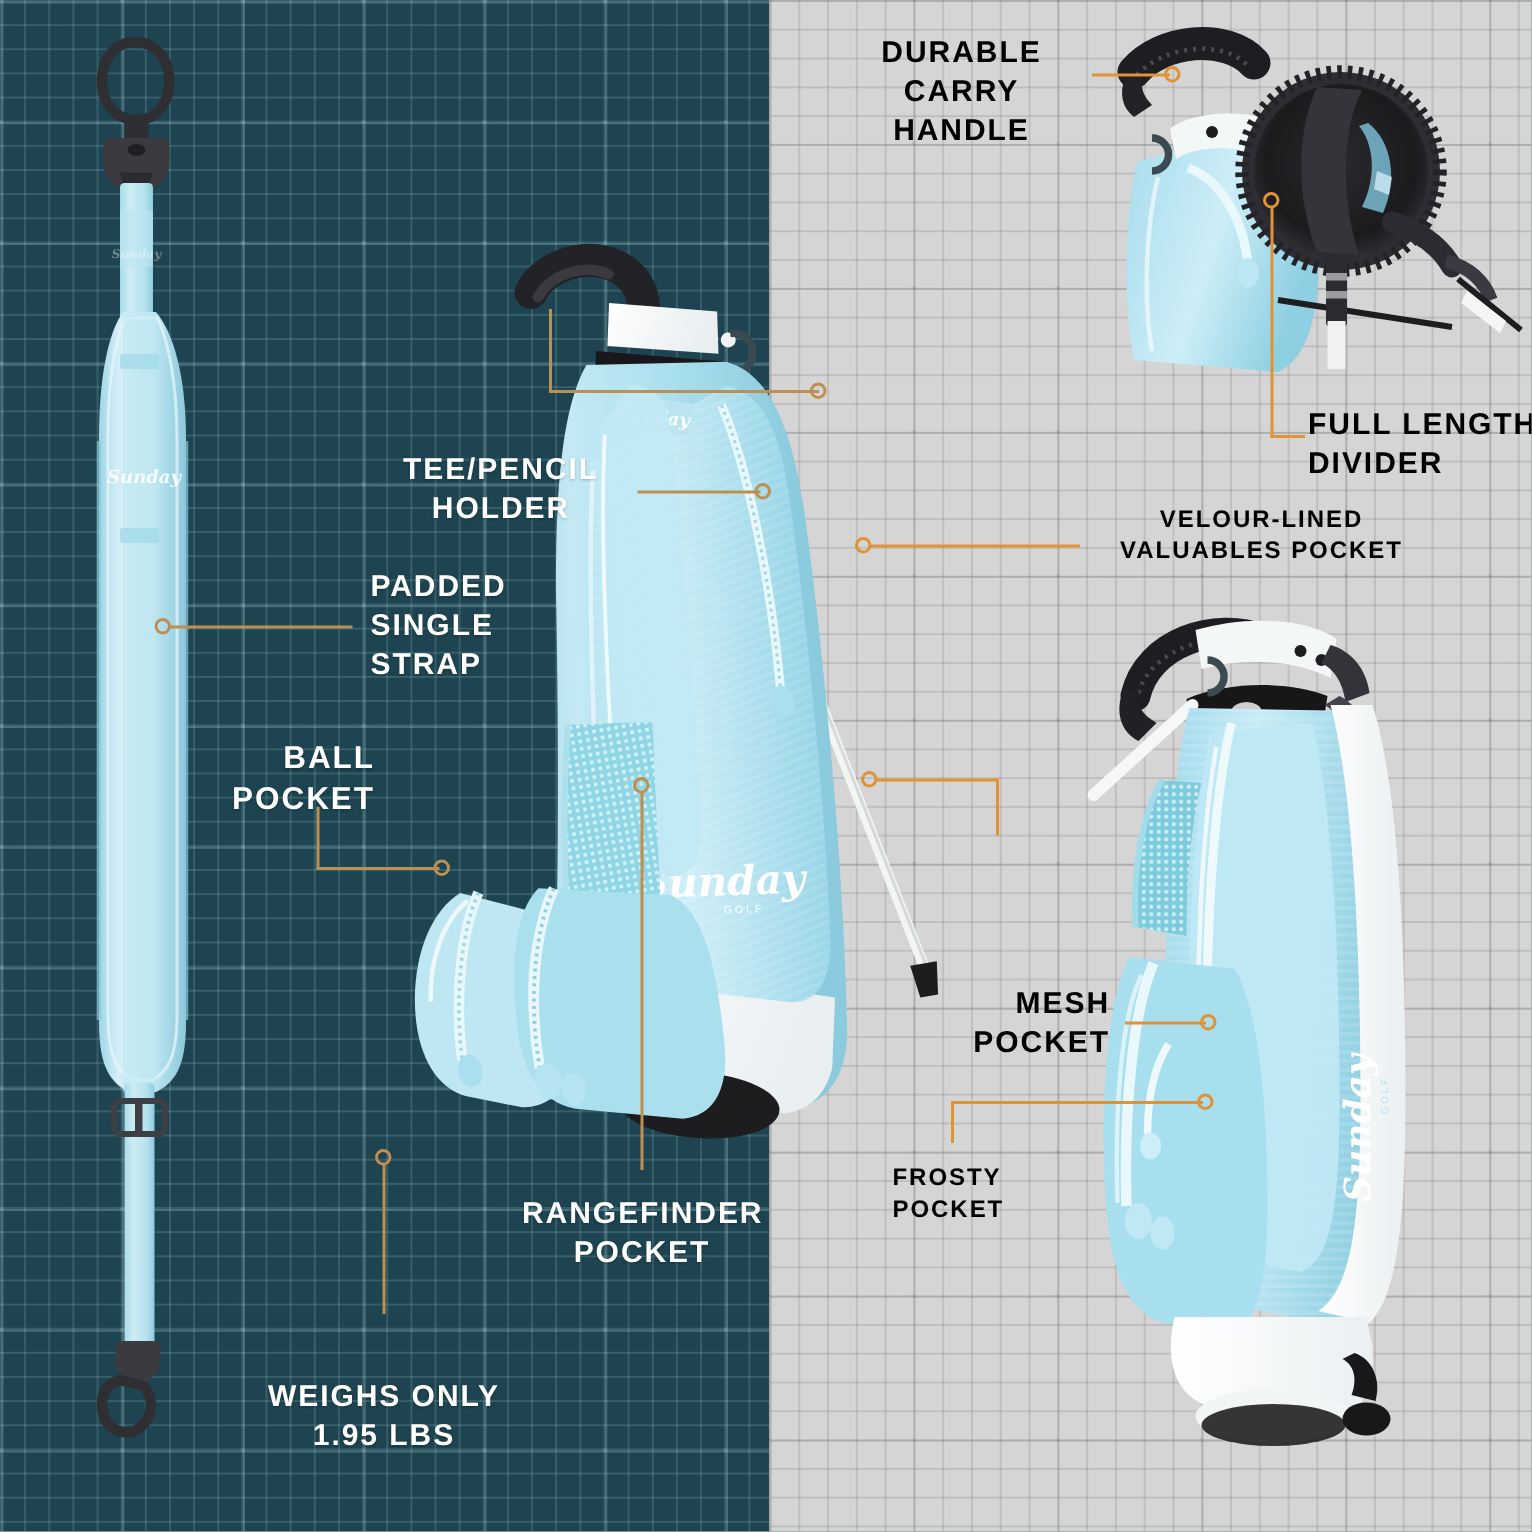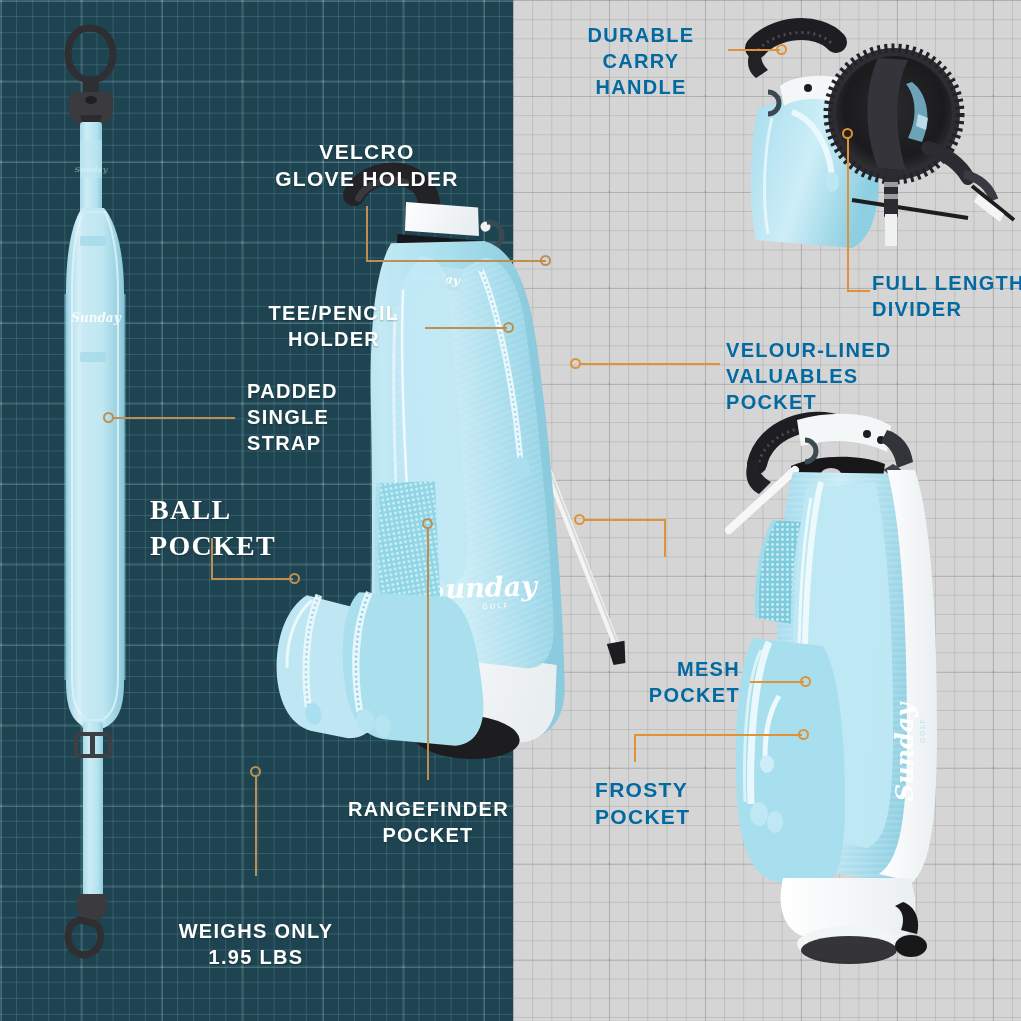--- a/index.html
+++ b/index.html
@@ -46,21 +46,21 @@
     background-image:radial-gradient(circle at 50% 50%, rgba(120,120,120,0.22) 0.8px, transparent 1.8px);
     background-size:96px 96px; background-position:48px 48px;
   }
 
   
   .label {
     position:absolute; font-weight:700; letter-spacing:1.3px;
     line-height:1.30; white-space:pre-line; text-transform:uppercase;
   }
   .label.light { color:#ffffff; text-shadow:0 1px 2px rgba(0,0,0,0.25); }
-  .label.dark  { color:#0369a1; }
+  .label.dark  { color:#000000; }
 
   
   .leader { position:absolute; pointer-events:none; }
   .lead-h { position:absolute; height:2px; }
   .lead-v { position:absolute; width:2px; }
   .dot {
     position:absolute; width:11px; height:11px; border-radius:50%;
     border:2px solid currentColor; background:transparent;
   }
   .gold  { color:#bd8f52; }
@@ -487,48 +487,46 @@
     <div class="lead-h" style="left:0; top:5px; width:54px;"></div>
     <div class="dot" style="left:50px; top:0;"></div>
   </div>
 
   <div class="leader orange" style="left:634px; top:720px; width:176px; height:42px;">
     <div class="lead-v" style="left:0; top:14px; height:28px;"></div>
     <div class="lead-h" style="left:0; top:14px; width:168px;"></div>
     <div class="dot" style="left:164px; top:9px;"></div>
   </div>
 
-  <div class="label light" style="left:256px; top:138px; width:222px; text-align:center; font-size:21px;">VELCRO
-GLOVE HOLDER</div>
 
   <div class="label light" style="left:247px; top:378px; width:130px; text-align:left; font-size:20px;">PADDED
 SINGLE
 STRAP</div>
 
   <div class="label light" style="left:250px; top:300px; width:168px; text-align:center; font-size:20px;">TEE/PENCIL
 HOLDER</div>
 
-  <div class="label light" style="left:150px; top:492px; width:100px; text-align:left; font-size:28px;font-family:Liberation Serif, serif;">BALL
+  <div class="label light" style="left:150px; top:492px; width:100px; text-align:right; font-size:21px;">BALL
 POCKET</div>
 
   <div class="label light" style="left:348px; top:796px; width:160px; text-align:center; font-size:20px;">RANGEFINDER
 POCKET</div>
 
   <div class="label light" style="left:176px; top:870px; width:160px; text-align:center; font-size:20px;margin-top:48px;">WEIGHS ONLY
 1.95 LBS</div>
 
   <div class="label dark" style="left:546px; top:22px; width:190px; text-align:center; font-size:20px;">DURABLE CARRY
 HANDLE</div>
 
   <div class="label dark" style="left:872px; top:270px; width:160px; text-align:left; font-size:20px;">FULL LENGTH
 DIVIDER</div>
 
-  <div class="label dark" style="left:726px; top:337px; width:230px; text-align:left; font-size:20px;">VELOUR-LINED
+  <div class="label dark" style="left:726px; top:337px; width:230px; text-align:center; font-size:16px;">VELOUR-LINED
 VALUABLES POCKET</div>
 
 
   <div class="label dark" style="left:620px; top:656px; width:120px; text-align:right; font-size:20px;">MESH
 POCKET</div>
 
-  <div class="label dark" style="left:595px; top:776px; width:130px; text-align:left; font-size:21px;">FROSTY
+  <div class="label dark" style="left:595px; top:776px; width:130px; text-align:left; font-size:16px;">FROSTY
 POCKET</div>
 
 </div>
 
 </body></html>

